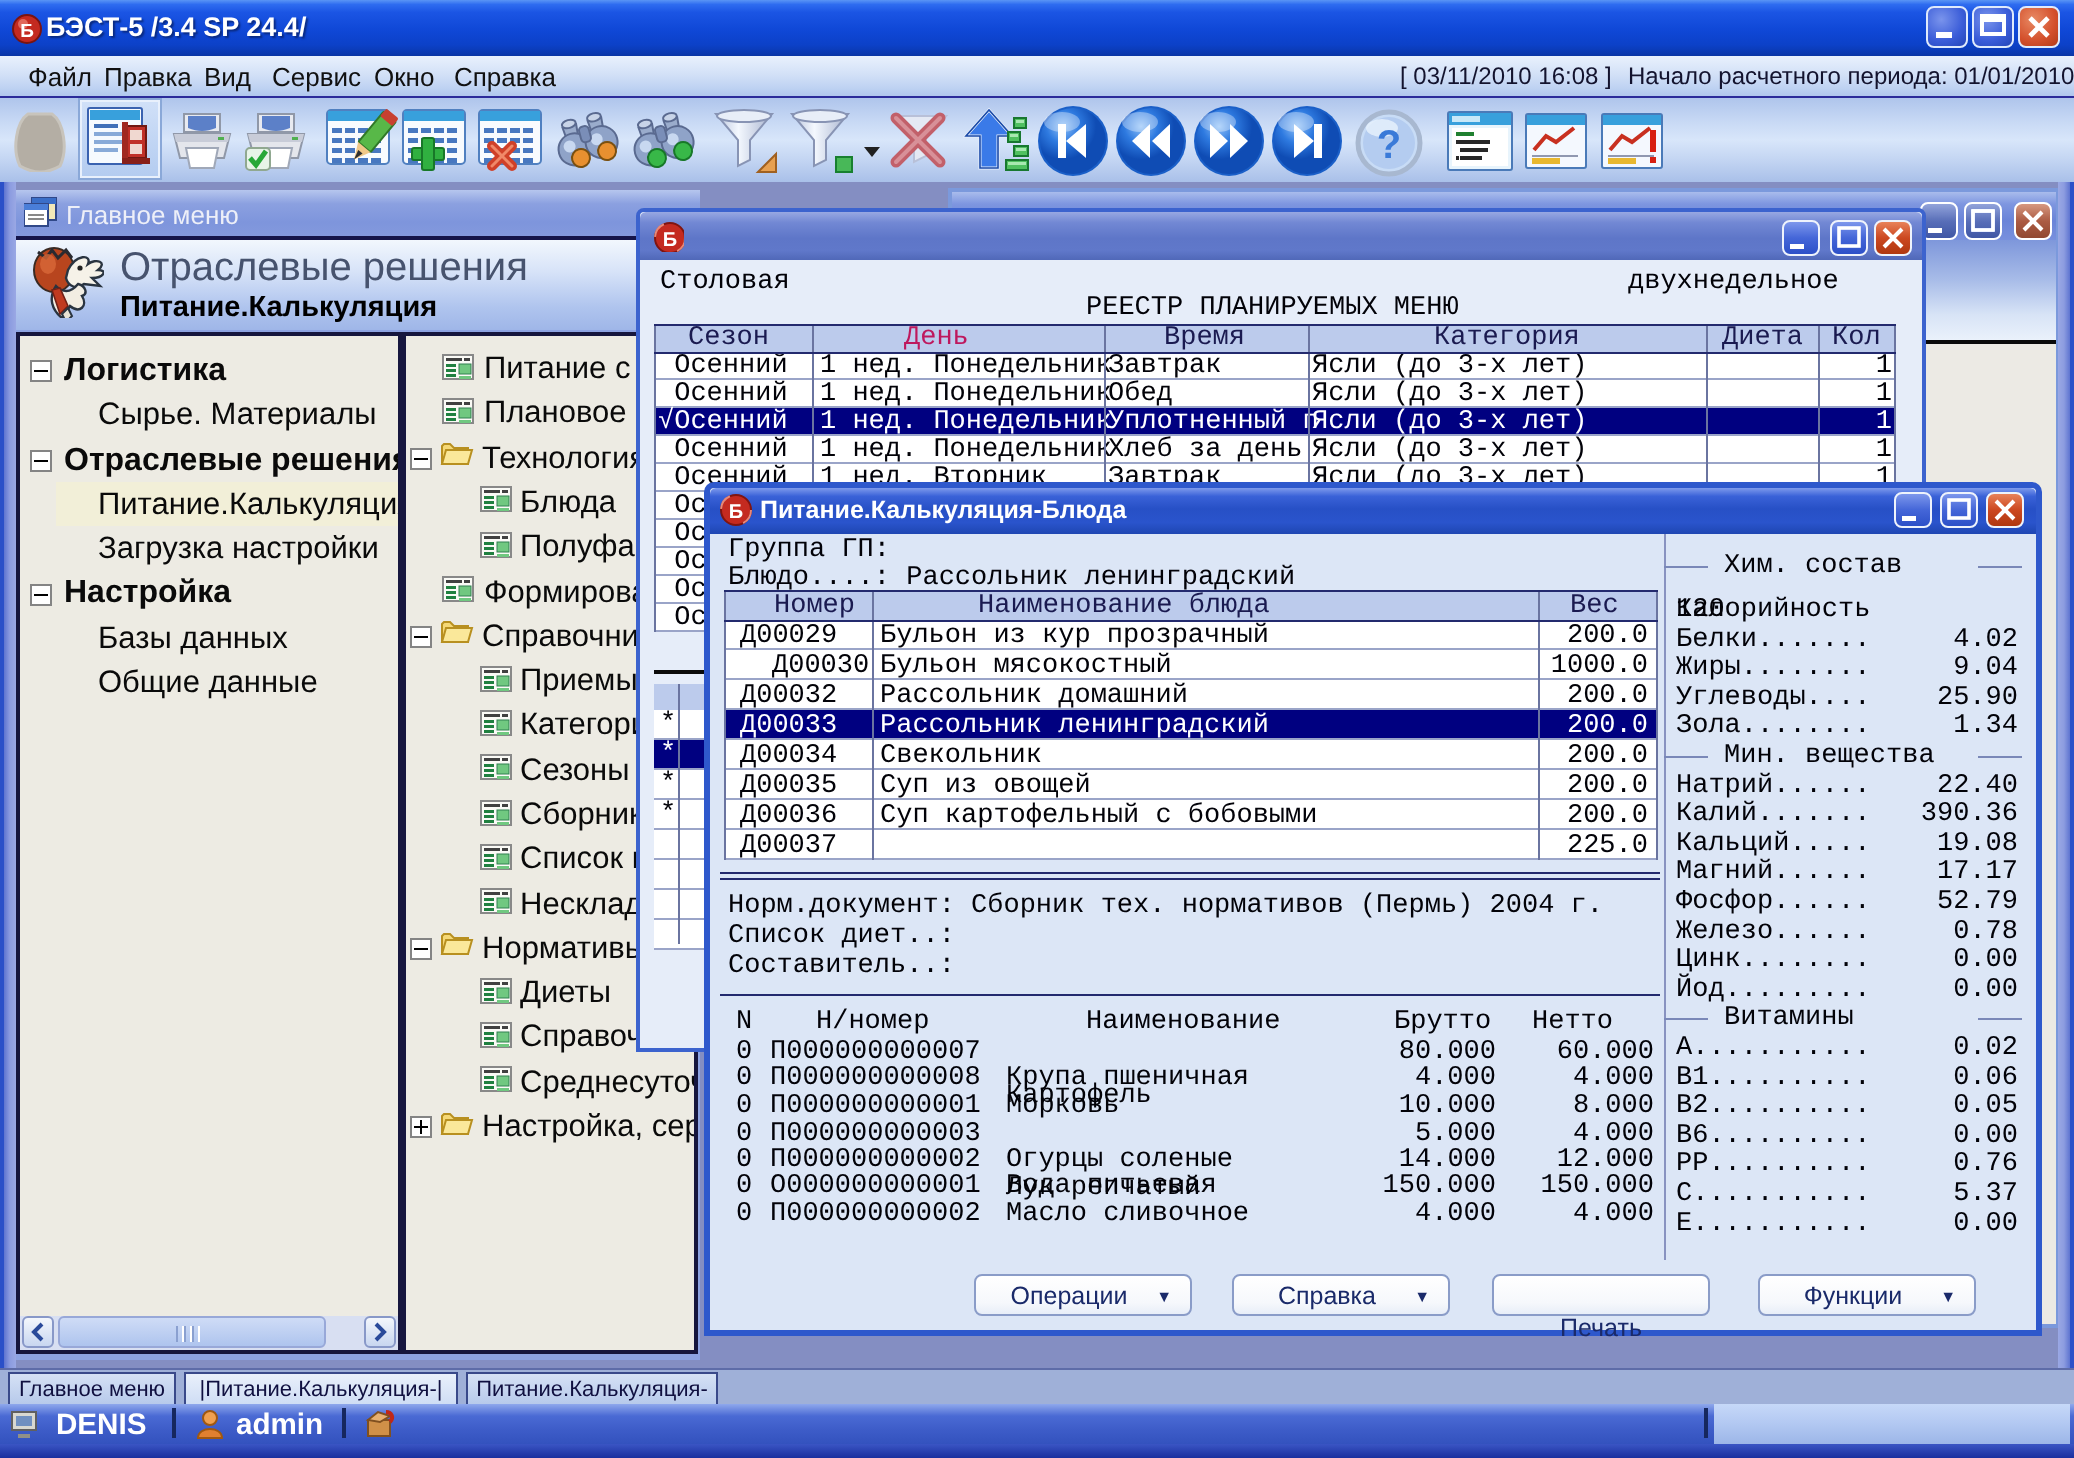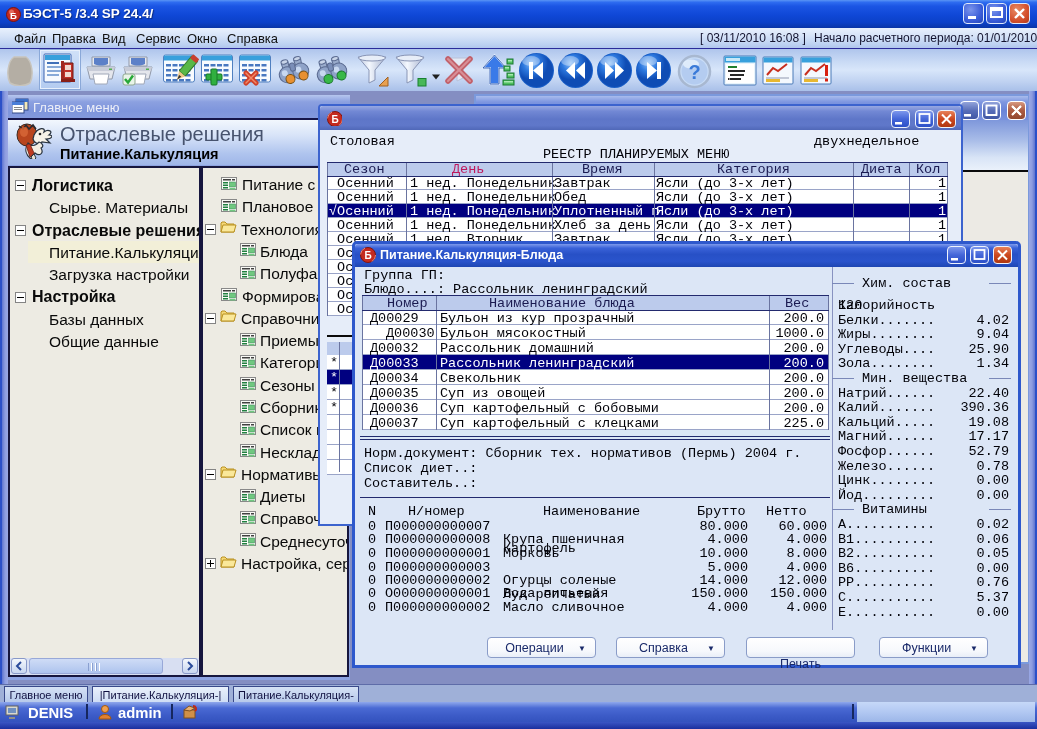--- a/index.html
+++ b/index.html
@@ -466,21 +466,20 @@
 <div class="abs" style="left:7px;top:141px;width:466px;height:15px;background:#fff;border-bottom:1px solid #9aa4c8;box-sizing:border-box;"></div>
 <div class="mono" style="left:15px;top:142px;color:#020208;">Д00035</div>
 <div class="mono" style="left:85px;top:142px;color:#020208;">Суп из овощей</div>
 <div class="mono" style="left:0px;top:142px;width:469px;text-align:right;color:#020208;">200.0</div>
 <div class="abs" style="left:7px;top:156px;width:466px;height:15px;background:#fff;border-bottom:1px solid #9aa4c8;box-sizing:border-box;"></div>
 <div class="mono" style="left:15px;top:157px;color:#020208;">Д00036</div>
 <div class="mono" style="left:85px;top:157px;color:#020208;">Суп картофельный с бобовыми</div>
 <div class="mono" style="left:0px;top:157px;width:469px;text-align:right;color:#020208;">200.0</div>
 <div class="abs" style="left:7px;top:171px;width:466px;height:15px;background:#fff;border-bottom:1px solid #9aa4c8;box-sizing:border-box;"></div>
 <div class="mono" style="left:15px;top:172px;color:#020208;">Д00037</div>
-<div class="mono" style="left:85px;top:172px;color:#020208;">Суп картофельный с клецками</div>
 <div class="mono" style="left:0px;top:172px;width:469px;text-align:right;color:#020208;">225.0</div>
 <div class="vline" style="left:7px;top:52px;height:134px;background:#6A74A0;"></div>
 <div class="vline" style="left:81px;top:52px;height:134px;background:#6A74A0;"></div>
 <div class="vline" style="left:414px;top:52px;height:134px;background:#6A74A0;"></div>
 <div class="vline" style="left:473px;top:52px;height:134px;background:#6A74A0;"></div>
 <div class="hline" style="left:7px;top:51px;width:467px;"></div>
 <div class="hline" style="left:7px;top:66px;width:467px;"></div>
 <div class="hline" style="left:5px;top:192px;width:470px;"></div>
 <div class="hline" style="left:5px;top:195px;width:470px;"></div>
 <div class="mono" style="left:9px;top:202px;">Норм.документ: Сборник тех. нормативов (Пермь) 2004 г.</div>

